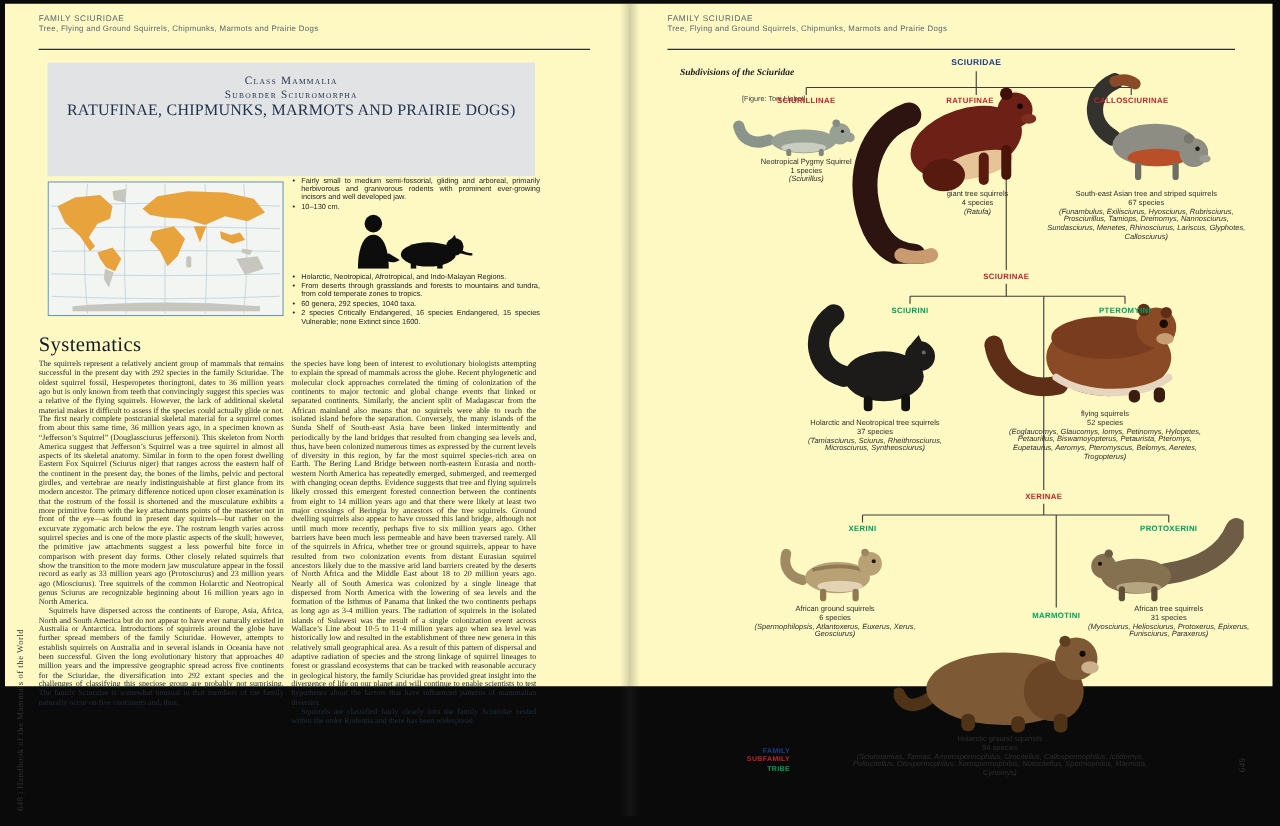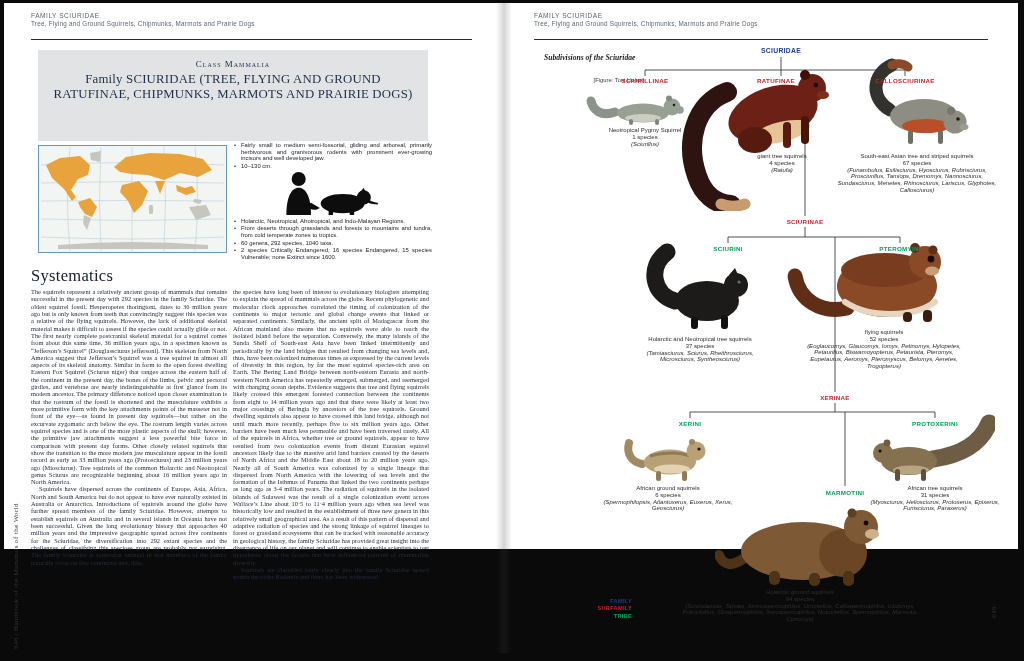--- a/index.html
+++ b/index.html
@@ -1,18 +1,18 @@
 <!DOCTYPE html>
 <html><head>
 <meta charset="utf-8">
 <style>
   html,body{margin:0;padding:0;background:#0a0a0a;}
   #canvas{position:relative;width:1024px;height:661px;background:#0a0a0a;overflow:hidden;
           font-family:"Liberation Serif",serif;color:#202b38;}
-  #spread{position:absolute;left:4px;top:3px;width:1014px;height:546px;background:#ffffff;}
+  #spread{position:absolute;left:4px;top:3px;width:1014px;height:546px;background:#fef9c3;}
   #gutter{position:absolute;left:492px;top:0;width:16px;height:650px;
           background:linear-gradient(to right,rgba(0,0,0,0),rgba(60,60,60,.22),rgba(0,0,0,0));}
   .page{position:absolute;top:0;height:650px;}
   #page-left{left:0;width:498px;}
   #page-right{left:502px;width:512px;}
 
   .runhead{position:absolute;font:6.3px/7.6px "Liberation Sans",sans-serif;color:#5a6570;letter-spacing:.25px;}
   .runhead .l1{font-size:6.6px;letter-spacing:.5px;}
   .headrule{position:absolute;height:1px;background:#2e2e2e;}
 
@@ -67,21 +67,21 @@
 
   <div class="page" id="page-left">
     <div class="runhead" style="left:27px;top:9px;">
       <div class="l1">FAMILY SCIURIDAE</div>
       <div>Tree, Flying and Ground Squirrels, Chipmunks, Marmots and Prairie Dogs</div>
     </div>
     <div class="headrule" style="left:27px;top:36px;width:441px;"></div>
 
     <div id="classbox">
       <div class="taxline">Class Mammalia</div>
-      <div class="famline">Family SCIURIDAE (TREE, FLYING AND GROUND</div>
+      <div class="taxline">Suborder Sciuromorpha</div>
       <div class="famline" style="margin-top:0;">RATUFINAE, CHIPMUNKS, MARMOTS AND PRAIRIE DOGS)</div>
     </div>
 
     <div id="mapbox">
       <svg width="189" height="108" viewBox="0 0 189 108">
         <rect x="0.5" y="0.5" width="188" height="107" fill="#f2f5f1" stroke="#6a96b8" stroke-width="1"></rect>
         <g stroke="#b5cfdd" stroke-width="0.6" fill="none">
           <path d="M3,20 Q94,15 186,20"></path>
               <path d="M3,38 Q94,35 186,38"></path>
           <path d="M3,56 Q94,55 186,56"></path>

